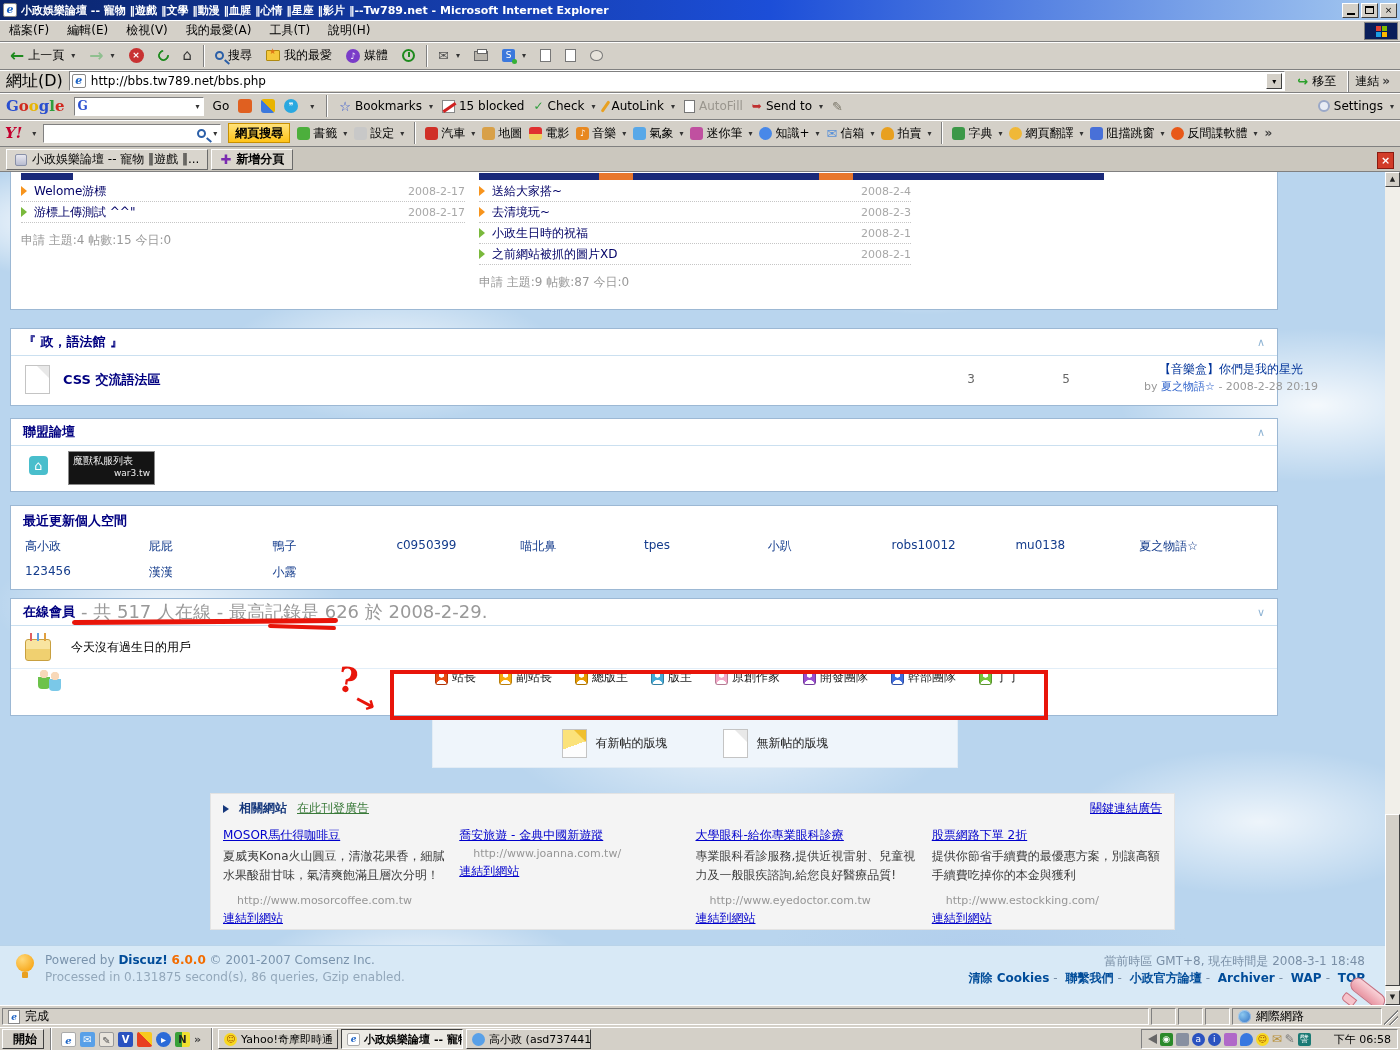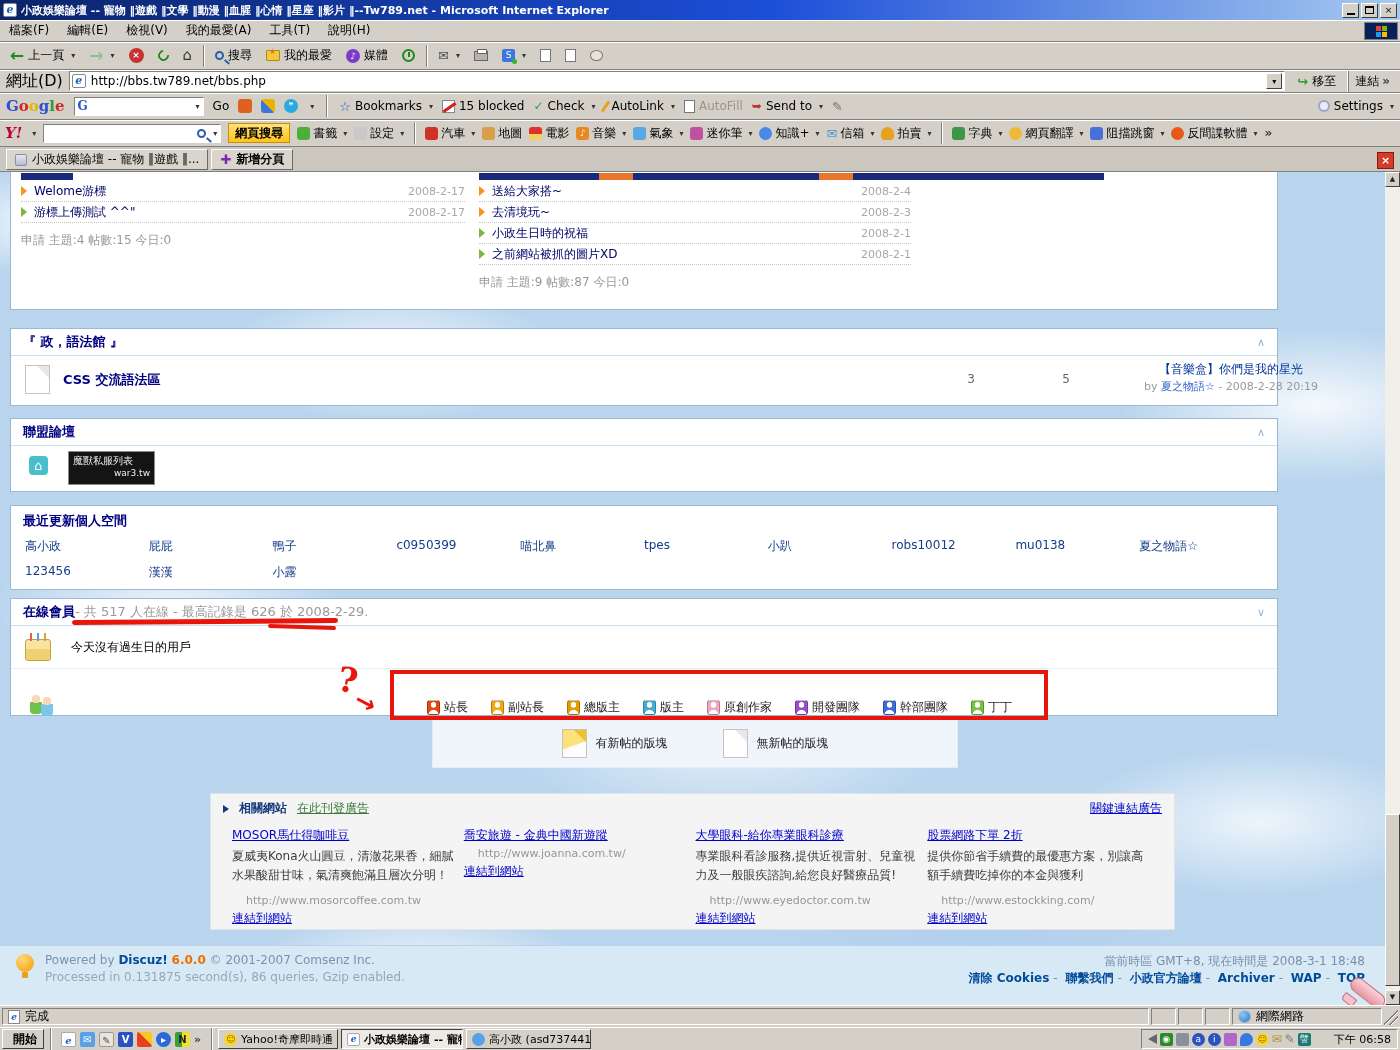--- a/index.html
+++ b/index.html
@@ -122,21 +122,21 @@
 .people::after{content:"";position:absolute;left:12px;top:2px;width:12px;height:20px;background:radial-gradient(circle 4px at 50% 5px,#F8D8B8 4px,rgba(0,0,0,0) 4.5px),linear-gradient(rgba(0,0,0,0) 8px,#7AC8E8 8px);border-radius:4px}
 .lbox{position:absolute;left:432px;top:546px;width:526px;height:50px;background:#EFF5FB;border:1px solid #E2ECF5;display:flex;align-items:center;justify-content:center;gap:55px;font-size:12px;color:#222}
 .litem{display:flex;align-items:center;gap:9px}
 
 .adbox{position:absolute;left:210px;top:621px;width:965px;height:137px;background:#F4F4F4;border:1px solid #E3E3E3;font-size:12px}
 .adhead{display:flex;align-items:center;gap:10px;padding:6px 12px 4px}
 .adhead .tri{width:0;height:0;border-left:6px solid #16387C;border-top:4px solid transparent;border-bottom:4px solid transparent}
 .adhead .rel{color:#16387C;font-weight:bold}
 .adhead .post{color:#3A7A3A;text-decoration:underline}
 .adhead .key{margin-left:auto;color:#0000CC;text-decoration:underline}
-.adgrid{display:grid;grid-template-columns:repeat(4,1fr);column-gap:6px;padding:6px 21px}
+.adgrid{display:grid;grid-template-columns:repeat(4,1fr);column-gap:6px;padding:6px 12px}
 .ad .at{color:#0000CC;text-decoration:underline;margin-bottom:3px}
 .ad .ad-d{color:#3C3C3C;line-height:19px;height:45px;overflow:hidden}
 .ad .au{color:#969696;font-size:11px;margin:2px 14px 3px}
 .ad .al{color:#0000CC;text-decoration:underline}
 
 .fband{position:absolute;left:0;top:773px;width:1385px;height:60px;background:#D8E9F6;border-top:1px solid #B9D3E9;font-size:12px}
 .bulb{position:absolute;left:14px;top:8px;width:22px;height:26px}
 .bulb::before{content:"";position:absolute;left:2px;top:0;width:18px;height:18px;border-radius:50%;background:radial-gradient(circle at 35% 30%,#FFD878,#F59A00)}
 .bulb::after{content:"";position:absolute;left:8px;top:18px;width:6px;height:6px;background:#E8A020;border-radius:1px}
 .fl1{position:absolute;left:45px;top:7px;color:#7A93AC}
@@ -532,28 +532,28 @@
         <span>夏之物語☆</span>
         <span>123456</span>
         <span>漢漢</span>
         <span>小露</span>
       </div>
     </div>
 
     <div class="cbox" style="top:426px;height:118px">
       <div class="bhead">
         <span>在線會員</span>
-        <span style="color:#999;font-weight:normal;margin-left:0;font-size:13px">- 共 517 人在線 - 最高記錄是 626 於 2008-2-29.</span>
+        <span style="color:#999;font-weight:normal;margin-left:6px;font-size:18px">- 共 517 人在線 - 最高記錄是 626 於 2008-2-29.</span>
         <span class="coll">∨</span>
       </div>
       <div style="display:flex;align-items:center;height:43px;border-bottom:1px solid #E2EEF8;padding:0 14px;gap:20px">
         <span class="cake"></span>
         <span>今天沒有過生日的用戶</span>
       </div>
-      <div style="display:flex;align-items:flex-end;height:47px;padding:0 18px">
+      <div style="display:flex;align-items:flex-start;height:47px;padding:0 26px">
         <span class="people"></span>
         <span class="legend">
           <span class="lgl">
               <span class="lgp lg0"></span>
               <span>站長</span>
             </span>
           <span class="lgl">
               <span class="lgp lg1"></span>
               <span>副站長</span>
             </span>

